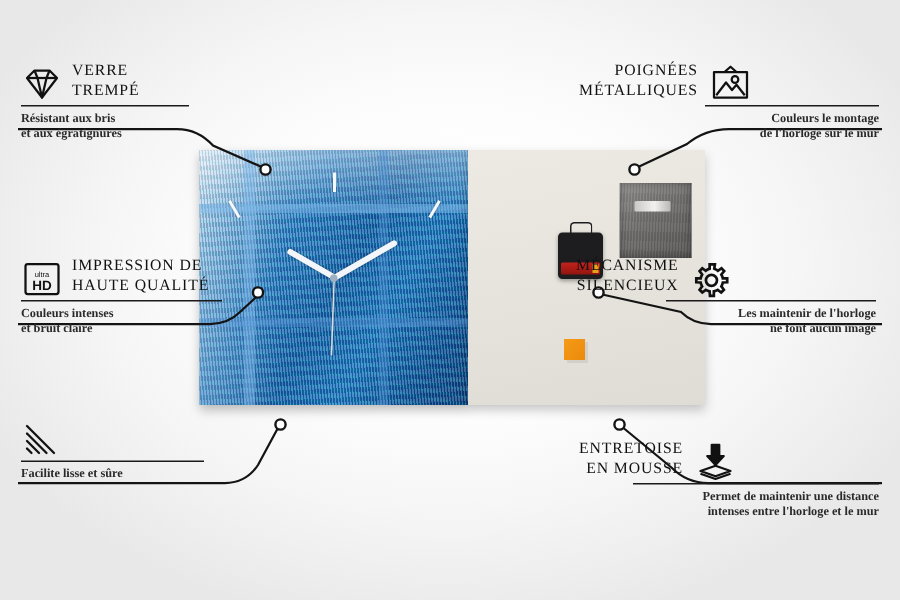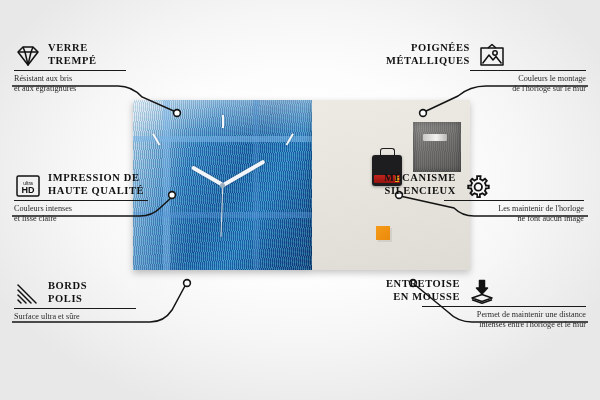--- a/index.html
+++ b/index.html
@@ -166,35 +166,36 @@
   .callout-left { text-align: left; }
   .callout-right { text-align: right; }
   .co-head {
     display: flex;
     align-items: center;
     gap: 8px;
   }
   .callout-right .co-head { justify-content: flex-start; }
   .co-title {
     font-size: 10.5px;
-    font-weight: bold;
+    font-weight: normal;
     letter-spacing: .6px;
     line-height: 12.5px;
     color: #111;
     text-transform: uppercase;
   }
   .co-rule {
     height: 1.4px;
     background: #1a1a1a;
     margin: 3px 0 3px 0;
   }
   .co-sub {
     font-size: 8.2px;
     line-height: 10px;
     color: #2a2a2a;
+    font-weight: bold;
   }
   .ico {
     flex: 0 0 auto;
     width: 26px;
     height: 24px;
     display: block;
   }
   svg { display: block; overflow: visible; }
   .leader {
     position: absolute;
@@ -284,42 +285,38 @@
           <text x="14" y="20" font-family="Liberation Sans, sans-serif" font-size="9" font-weight="bold" text-anchor="middle" fill="#111">HD</text>
         </svg>
       </span>
       <span>
         <div class="co-title">IMPRESSION DE</div>
         <div class="co-title">HAUTE QUALITÉ</div>
       </span>
     </div>
     <div class="co-rule" style="width:134px;"></div>
     <div class="co-sub">Couleurs intenses</div>
-    <div class="co-sub">et lisse claire</div>
+    <div class="co-sub">et bruit claire</div>
   </div>
 
   <div class="callout callout-left" style="left:14px; top:280px;">
     <div class="co-head">
       <span class="ico">
         <svg viewBox="0 0 28 26" width="28" height="26">
           <g stroke="#111" stroke-width="1.5" stroke-linecap="round">
             <path d="M4,4 L22,22"></path>
             <path d="M4,9 L17,22"></path>
             <path d="M4,14 L12,22"></path>
             <path d="M4,19 L7,22"></path>
           </g>
         </svg>
       </span>
-      <span>
-        <div class="co-title">BORDS</div>
-        <div class="co-title">POLIS</div>
-      </span>
     </div>
     <div class="co-rule" style="width:122px;"></div>
-    <div class="co-sub">Surface ultra et sûre</div>
+    <div class="co-sub">Facilite lisse et sûre</div>
     <div class="co-sub"></div>
   </div>
 
   <div class="callout callout-right" style="left:386px; top:42px;">
     <div class="co-head">
       <span>
         <div class="co-title">POIGNÉES</div>
         <div class="co-title">MÉTALLIQUES</div>
       </span>
       <span class="ico">
@@ -351,21 +348,21 @@
             <circle cx="14.3" cy="13.9" r="3.7"></circle>
           </g>
         </svg>
       </span>
     </div>
     <div class="co-rule" style="width:140px; margin-left:auto;"></div>
     <div class="co-sub">Les maintenir de l'horloge</div>
     <div class="co-sub">ne font aucun image</div>
   </div>
 
-  <div class="callout callout-right" style="left:386px; top:278px;">
+  <div class="callout callout-right" style="left:386px; top:294px;">
     <div class="co-head">
       <span>
         <div class="co-title">ENTRETOISE</div>
         <div class="co-title">EN MOUSSE</div>
       </span>
       <span class="ico">
         <svg viewBox="0 0 28 26" width="28" height="26">
           <g fill="none" stroke="#111" stroke-width="1.5" stroke-linejoin="round">
             <path d="M11.5,1.5 L11.5,9 L8.5,9 L14,15 L19.5,9 L16.5,9 L16.5,1.5 Z" fill="#111"></path>
             <path d="M14,15.5 L24,19 L14,22.5 L4,19 Z"></path>

